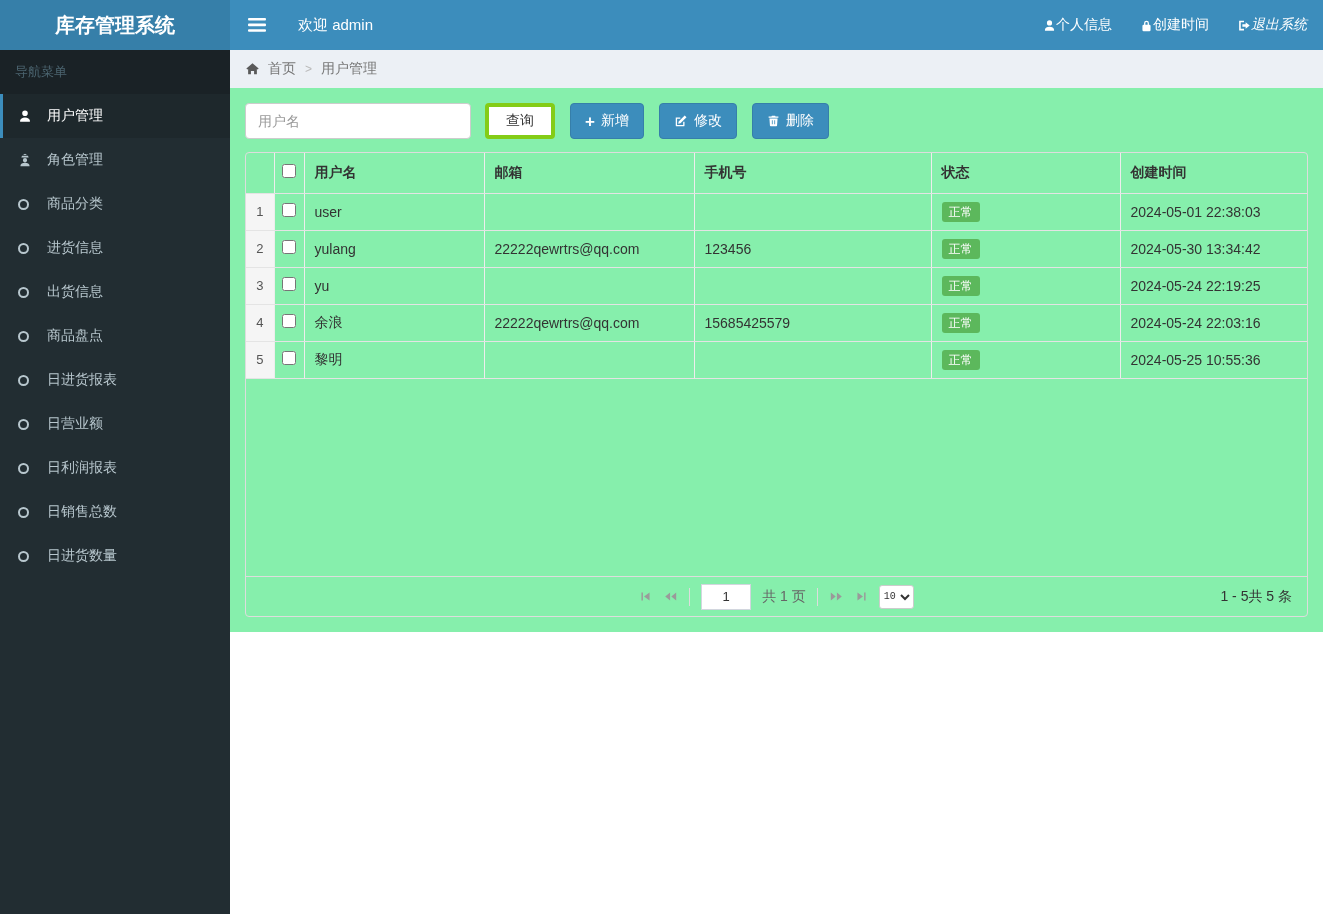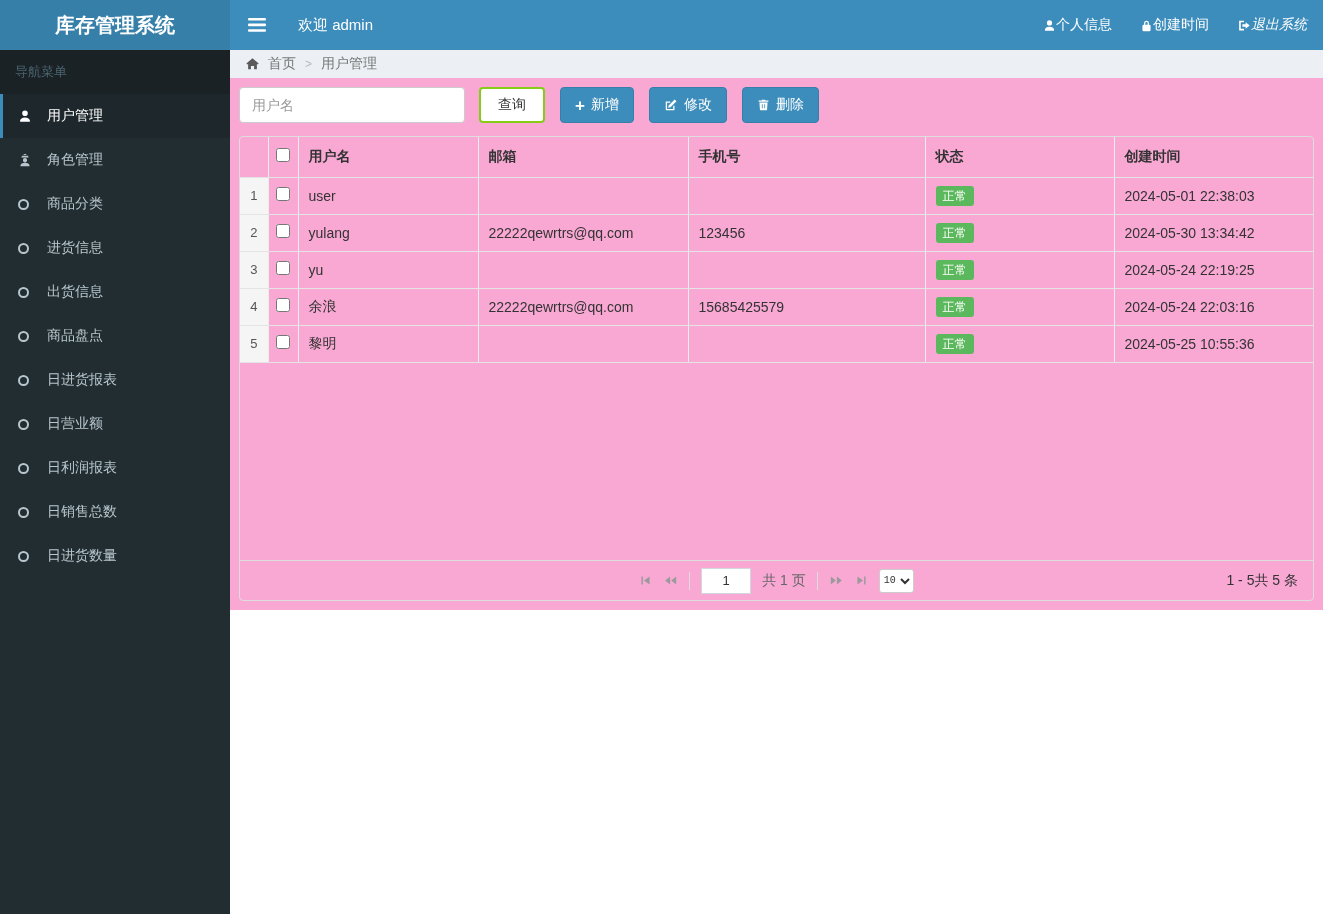--- a/index.html
+++ b/index.html
@@ -24,36 +24,36 @@
   .navbar { height:50px; background:var(--navbar); display:flex; align-items:center; color:#fff; }
   .hamburger { padding:0 18px; height:50px; display:flex; align-items:center; cursor:pointer; }
   .hamburger svg { fill:#fff; }
   .welcome { font-size:15px; margin-left:14px; }
   .nav-right { margin-left:auto; display:flex; height:50px; }
   .nav-link { display:flex; align-items:center; padding:0 14px; font-size:14px; cursor:pointer; }
   .nav-link:last-child { padding-right:16px;font-style:italic; }
   .nav-link svg { fill:#fff; }
 
   
-  .breadcrumb { height:28px; background:#ecf0f5; display:flex; align-items:center;
+  .breadcrumb { height:38px; background:#ecf0f5; display:flex; align-items:center;
     padding:0 15px; font-size:14px; color:#777; }
   .breadcrumb .home { display:flex; align-items:center; cursor:pointer; }
   .breadcrumb svg { fill:#5a5a5a; margin-right:8px; }
   .crumb-link { cursor:pointer; }
   .crumb-sep { color:#b9b9b9; margin:0 9px; font-size:12px; }
 
   
-  .content { padding:9px; background:#f9a8d4; }
+  .content { padding:15px; background:#86efac; }
   .toolbar { display:flex; align-items:center; margin-bottom:13px; }
   .search-input { width:226px; height:36px; border:1px solid #ccc; border-radius:4px;
     padding:0 12px; font-size:14px; color:#333; outline:none; font-family:inherit; }
   .search-input::placeholder { color:#999; }
   .btn { height:36px; border-radius:4px; font-size:14px; cursor:pointer;
     display:inline-flex; align-items:center; gap:6px; font-family:inherit; }
-  .btn-default { margin-left:14px; padding:0 17px; background:#fff; border:2px solid #84cc16; color:#333; }
+  .btn-default { margin-left:14px; padding:0 17px; background:#fff; border:4px solid #84cc16; color:#333; }
   .btn-primary { margin-left:15px; padding:0 14px; background:var(--accent);
     border:1px solid var(--logo_bg); color:#fff; }
   .btn-primary svg { fill:#fff; }
   .plus-glyph { font-size:17px; font-weight:bold; line-height:1; }
 
   
   .panel { border:1px solid #ddd; border-radius:4px; height:465px;
     display:flex; flex-direction:column; overflow:hidden; }
   table { width:100%; border-collapse:collapse; table-layout:fixed; font-size:14px; }
   th, td { border-right:1px solid #ededed; border-bottom:1px solid #e4e4e4;

